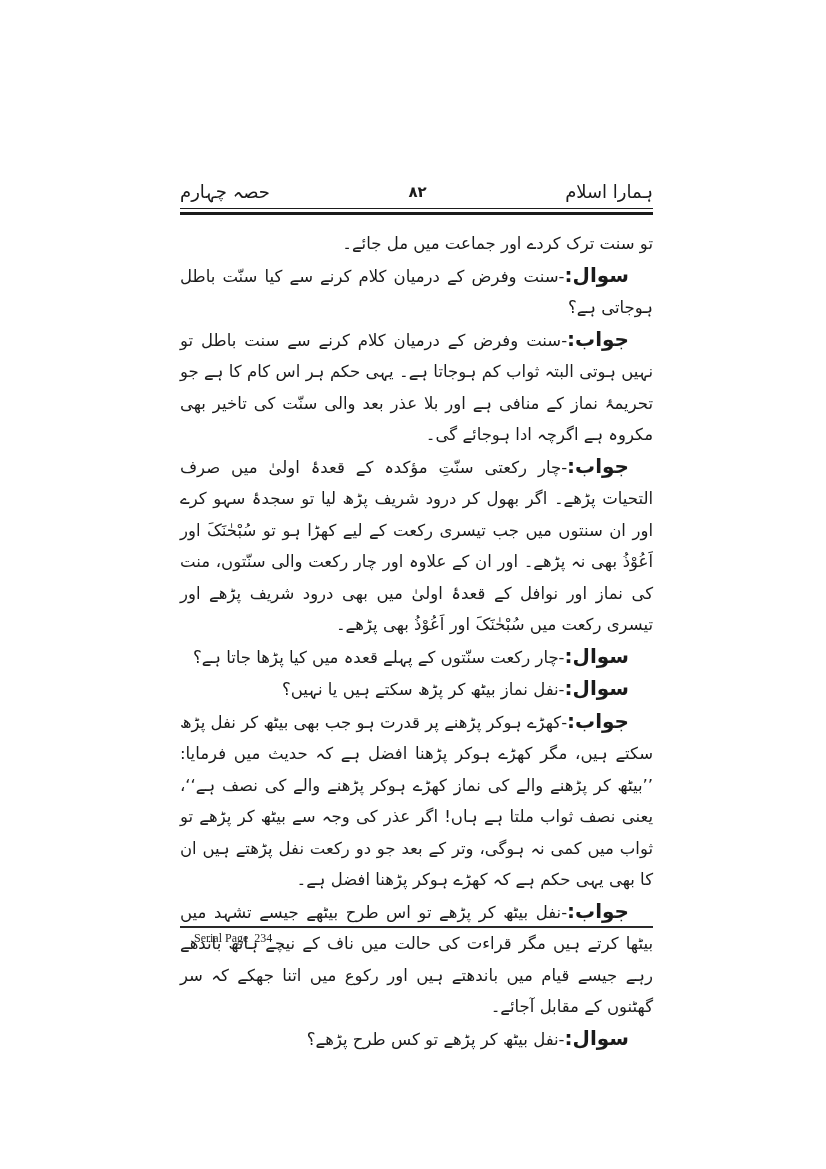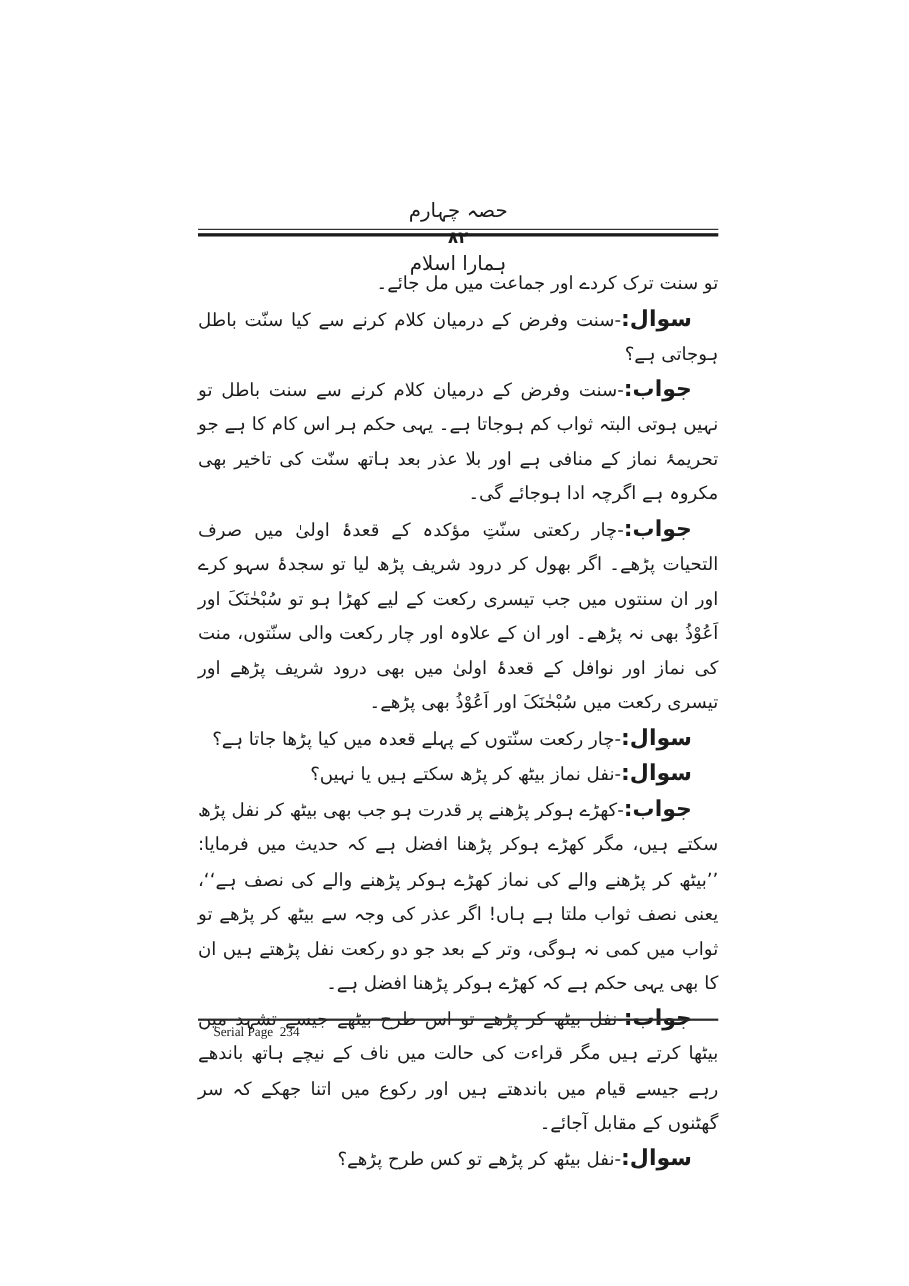--- a/index.html
+++ b/index.html
@@ -18,23 +18,23 @@
   }
   .content {
     position: absolute;
     left: 180px;
     top: 180px;
     width: 473px;
   }
   
   .header-row {
     display: flex;
-    flex-direction: column;
+    flex-direction: row;
     justify-content: space-between;
-    align-items: center;
+    align-items: flex-start;
     height: 26px;
   }
   .header-title {
     direction: rtl;
     font-size: 18px;
     line-height: 24px;
     white-space: nowrap;
   }
   .header-pagenum {
     font-size: 15px;
@@ -48,21 +48,21 @@
     margin-top: 2px;
   }
   .rule-thick {
     height: 3px;
     background: #1b1b1b;
     margin-top: 3px;
   }
   
   .body-text {
     direction: rtl;
-    margin-top: 27px;
+    margin-top: 13px;
     font-size: 16.5px;
     line-height: 31.5px;
     text-align: justify;
   }
   .body-text p {
     margin: 0;
     padding: 0;
   }
   .para-qa {
     text-indent: 24px;
@@ -110,21 +110,21 @@
 
       <p class="para-cont">
         <span>تو سنت ترک کردے اور جماعت میں مل جائے۔</span>
       </p>
 
       <p class="para-qa">
         <b class="qa-label">سوال:</b><span>-سنت وفرض کے درمیان کلام کرنے سے کیا سنّت باطل ہوجاتی ہے؟</span>
       </p>
 
       <p class="para-qa">
-        <b class="qa-label">جواب:</b><span>-سنت وفرض کے درمیان کلام کرنے سے سنت باطل تو نہیں ہوتی البتہ ثواب کم ہوجاتا ہے۔ یہی حکم ہر اس کام کا ہے جو تحریمۂ نماز کے منافی ہے اور بلا عذر بعد ہاتھ سنّت کی تاخیر بھی مکروہ ہے اگرچہ ادا ہوجائے گی۔</span>
+        <b class="qa-label">جواب:</b><span>-سنت وفرض کے درمیان کلام کرنے سے سنت باطل تو نہیں ہوتی البتہ ثواب کم ہوجاتا ہے۔ یہی حکم ہر اس کام کا ہے جو تحریمۂ نماز کے منافی ہے اور بلا عذر بعد والی سنّت کی تاخیر بھی مکروہ ہے اگرچہ ادا ہوجائے گی۔</span>
       </p>
 
       <p class="para-qa">
         <b class="qa-label">جواب:</b><span>-چار رکعتی سنّتِ مؤکدہ کے قعدۂ اولیٰ میں صرف التحیات پڑھے۔ اگر بھول کر درود شریف پڑھ لیا تو سجدۂ سہو کرے اور ان سنتوں میں جب تیسری رکعت کے لیے کھڑا ہو تو سُبْحٰنَکَ اور اَعُوْذُ بھی نہ پڑھے۔ اور ان کے علاوہ اور چار رکعت والی سنّتوں، منت کی نماز اور نوافل کے قعدۂ اولیٰ میں بھی درود شریف پڑھے اور تیسری رکعت میں سُبْحٰنَکَ اور اَعُوْذُ بھی پڑھے۔</span>
       </p>
 
       <p class="para-qa">
         <b class="qa-label">سوال:</b><span>-چار رکعت سنّتوں کے پہلے قعدہ میں کیا پڑھا جاتا ہے؟</span>
       </p>
 

